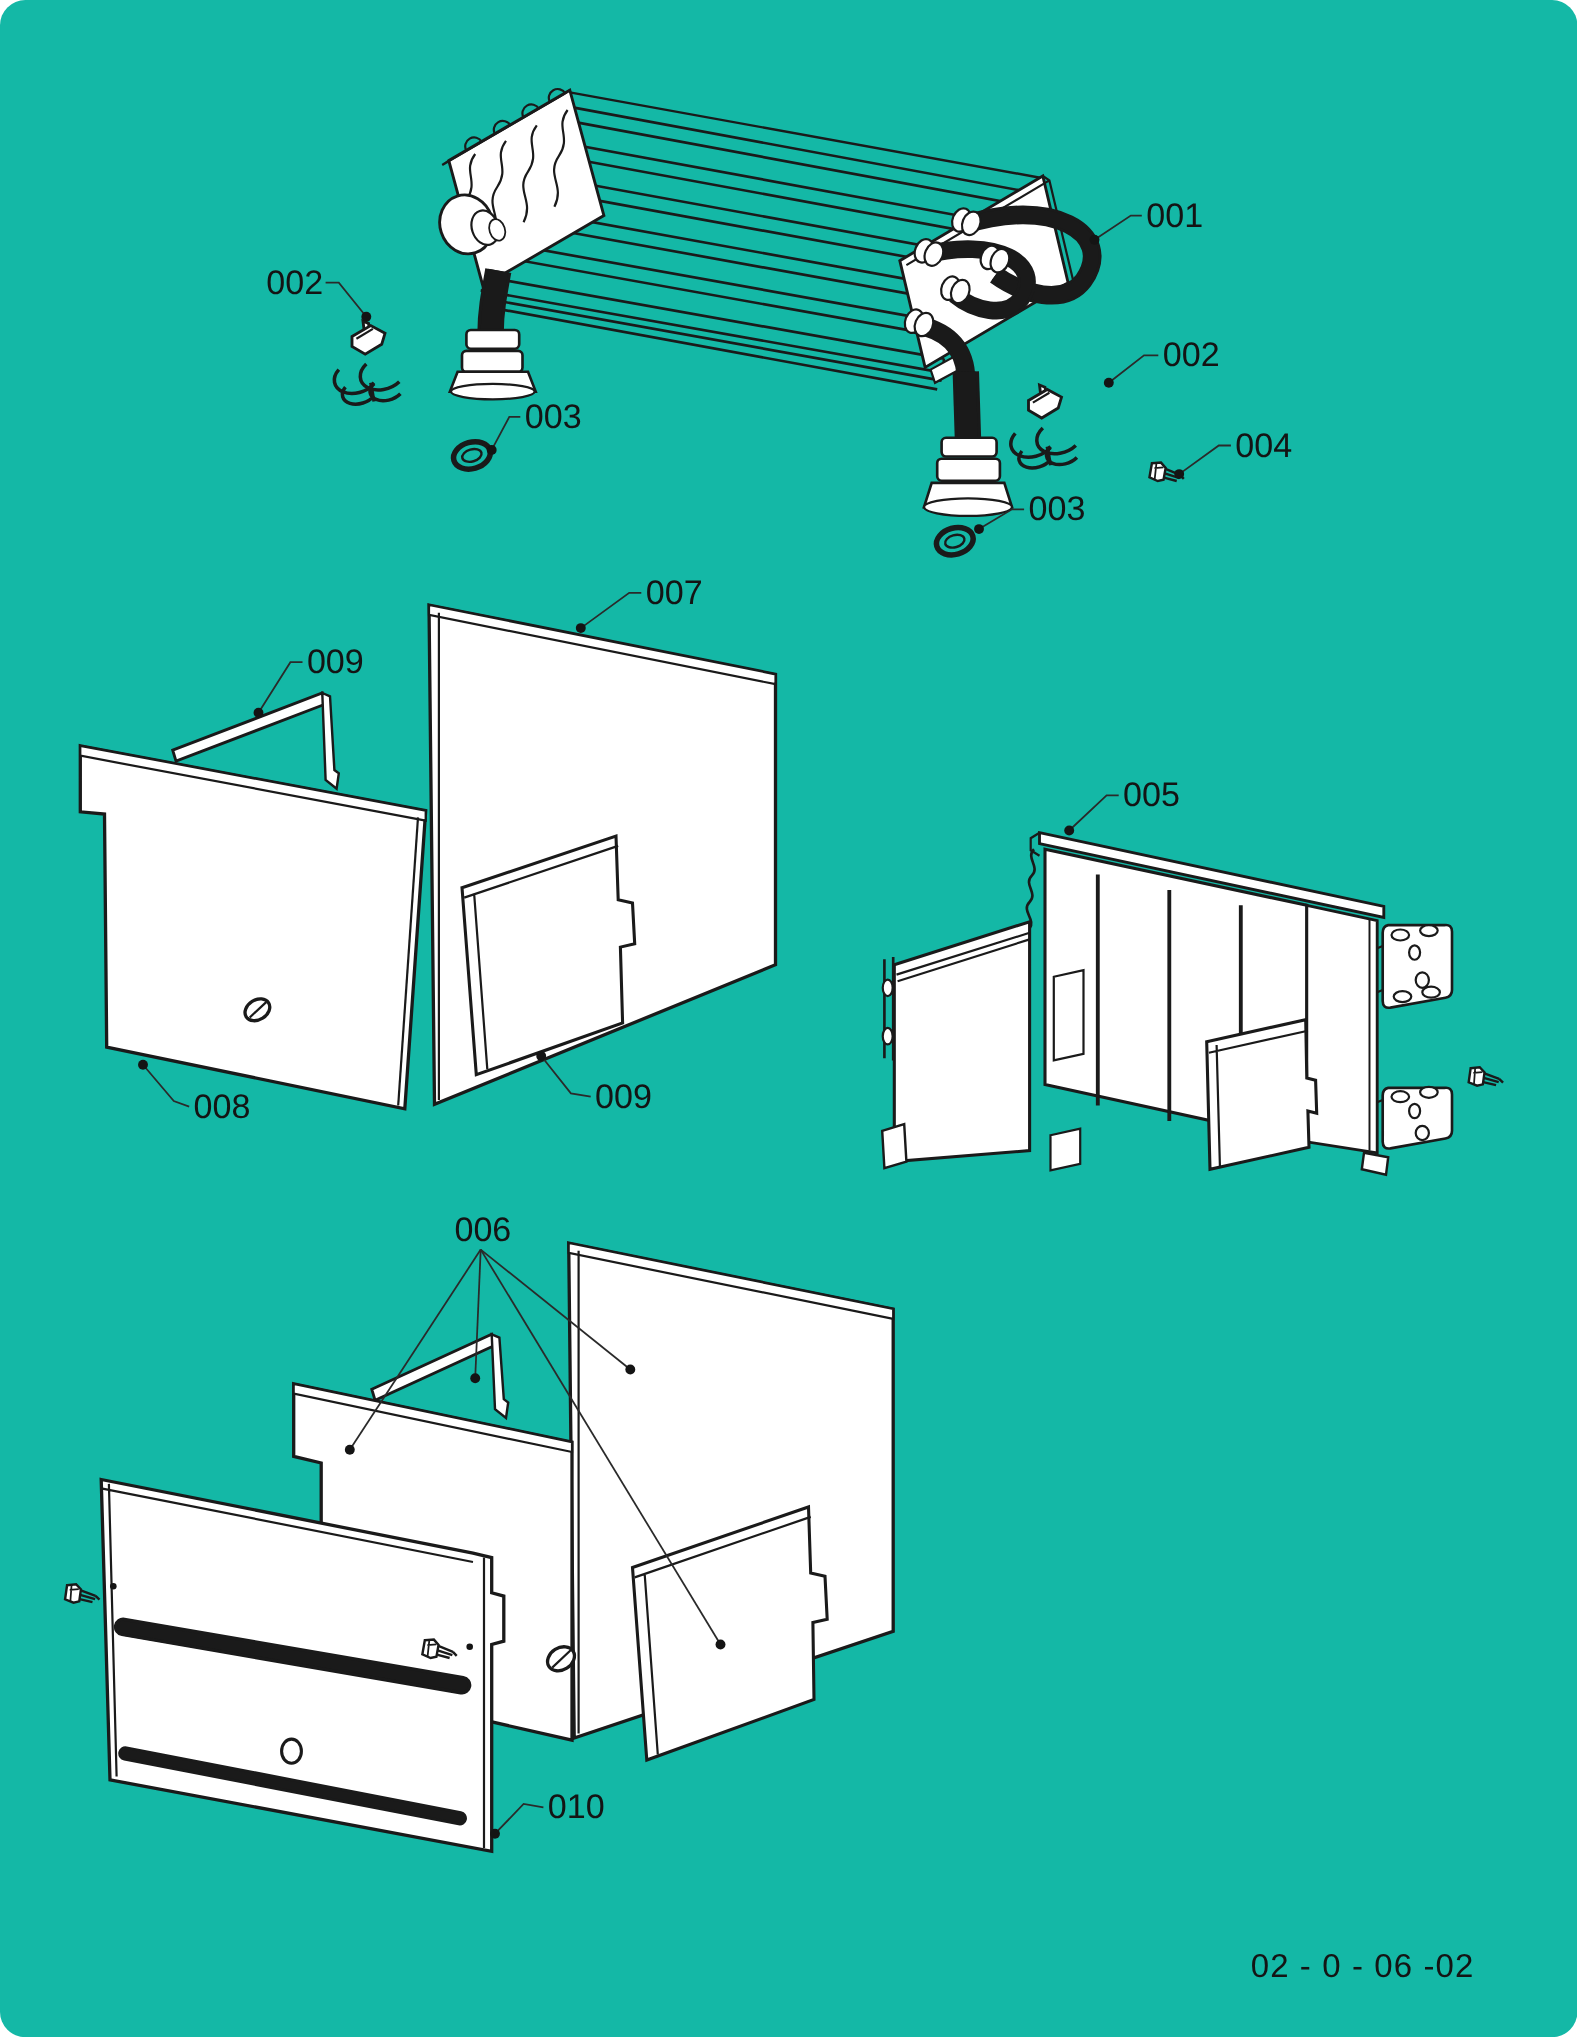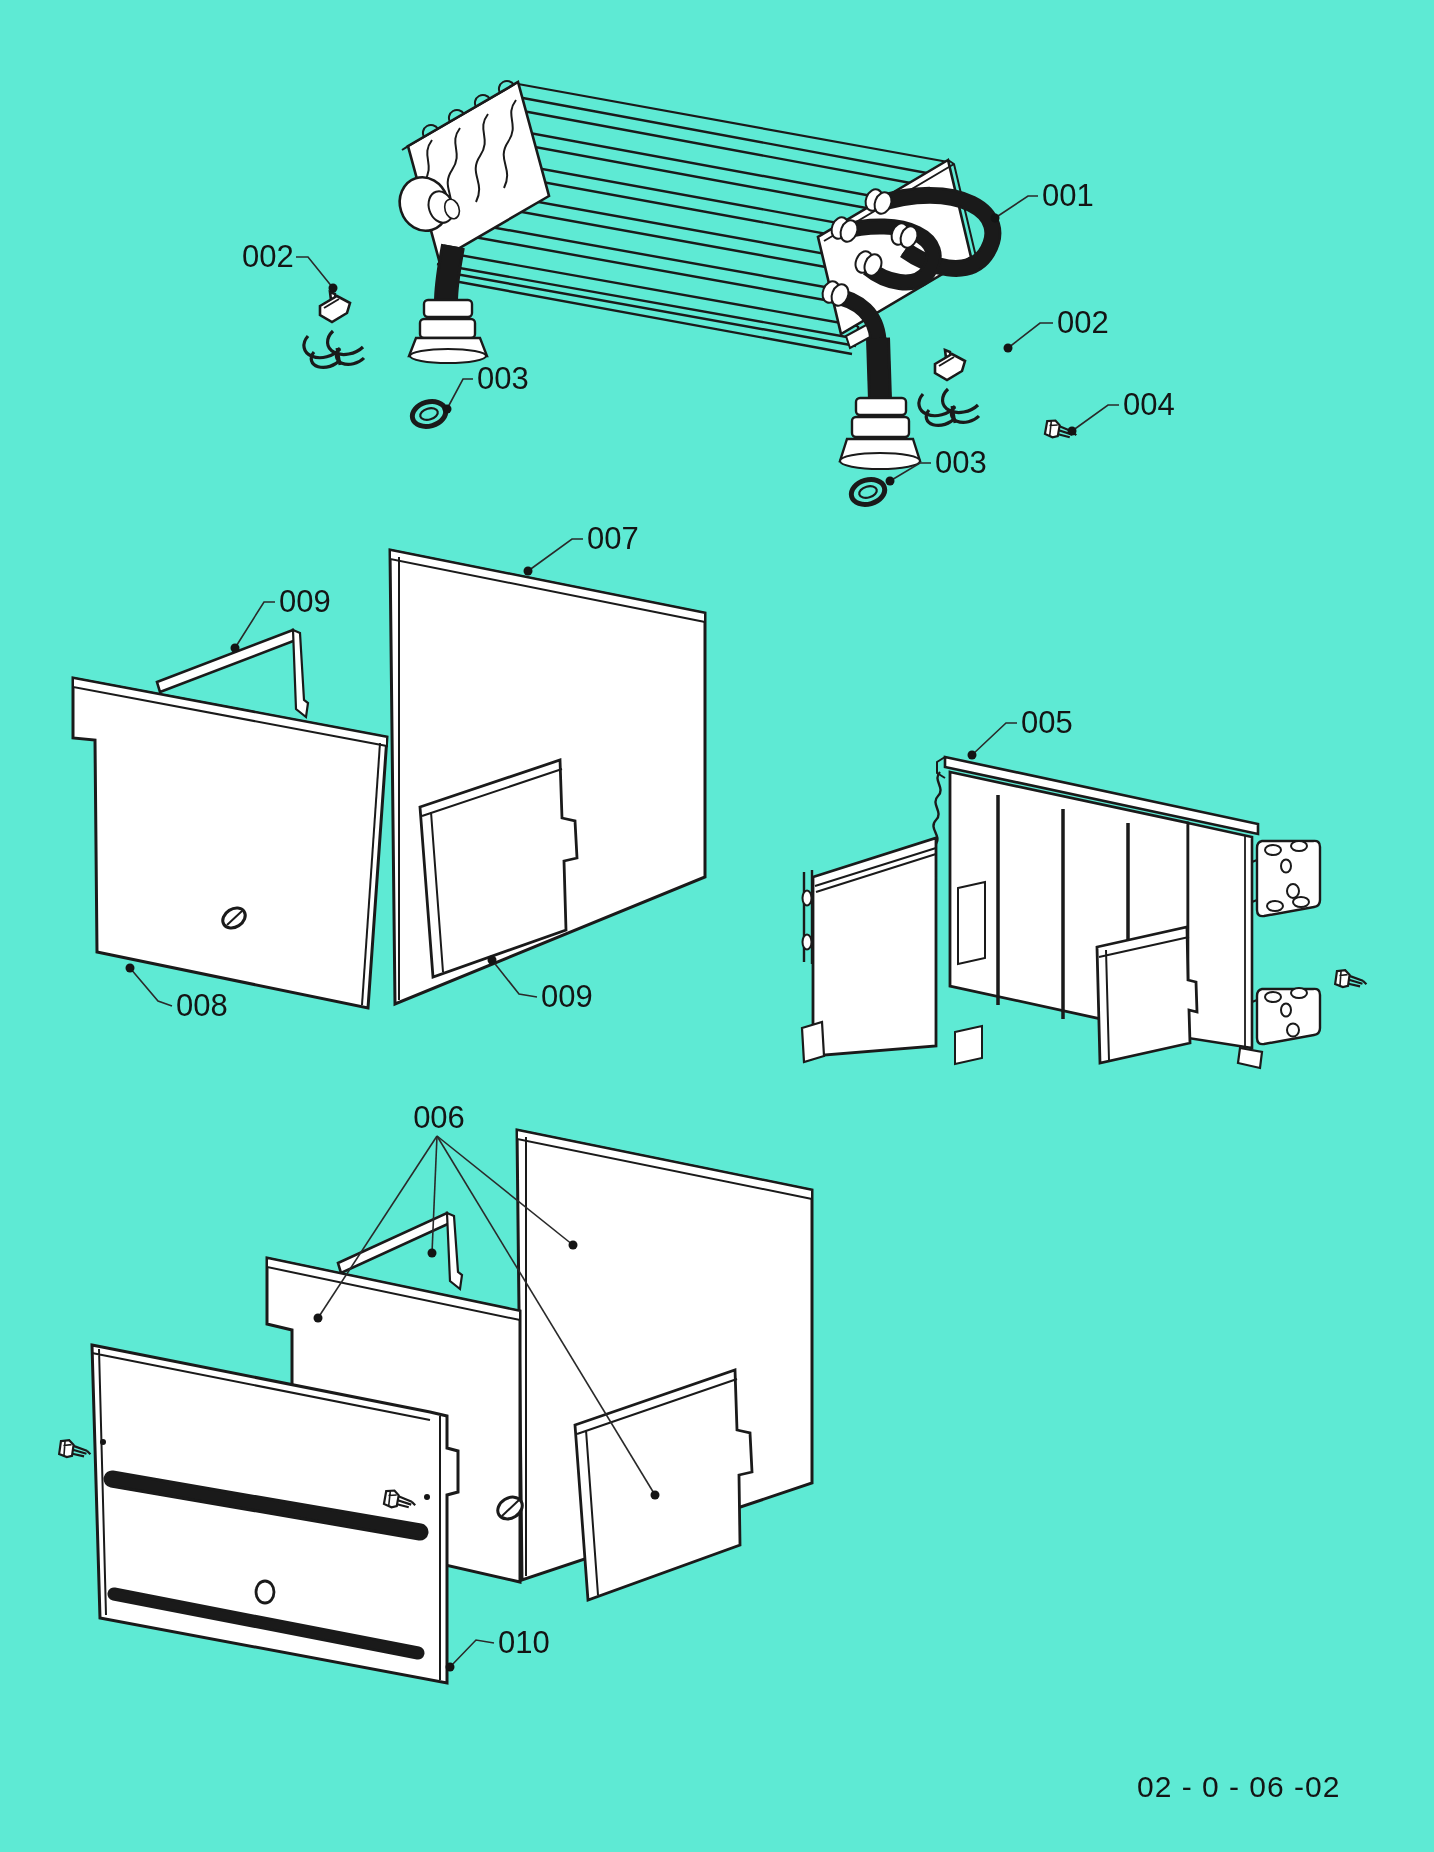--- a/index.html
+++ b/index.html
@@ -1,17 +1,17 @@
 <!DOCTYPE html>
 <html><head>
 <meta charset="utf-8">
 <style>
   html,body{margin:0;padding:0;background:#fff;}
-  #page{position:relative;width:1434px;height:1852px;background:#5eead4;overflow:hidden;
-        font-family:"Liberation Sans",sans-serif;}
+  #page{position:relative;width:1434px;height:1852px;background:#14b8a6;overflow:hidden;
+        font-family:"Liberation Sans",sans-serif;border-radius:23px;}
   svg{display:block}
   .callout{font-family:"Liberation Sans",sans-serif;font-size:31px;fill:#141414;}
   .docnum{font-family:"Liberation Sans",sans-serif;font-size:30px;fill:#141414;letter-spacing:1px;}
   .ln{stroke:#1a1a1a;fill:none;}
   .fw{stroke:#1a1a1a;fill:#ffffff;}
   .leader{stroke:#2a2a2a;stroke-width:1.6;fill:none;}
   .dot{fill:#141414;stroke:none;}
 </style>
 </head>
 <body>

